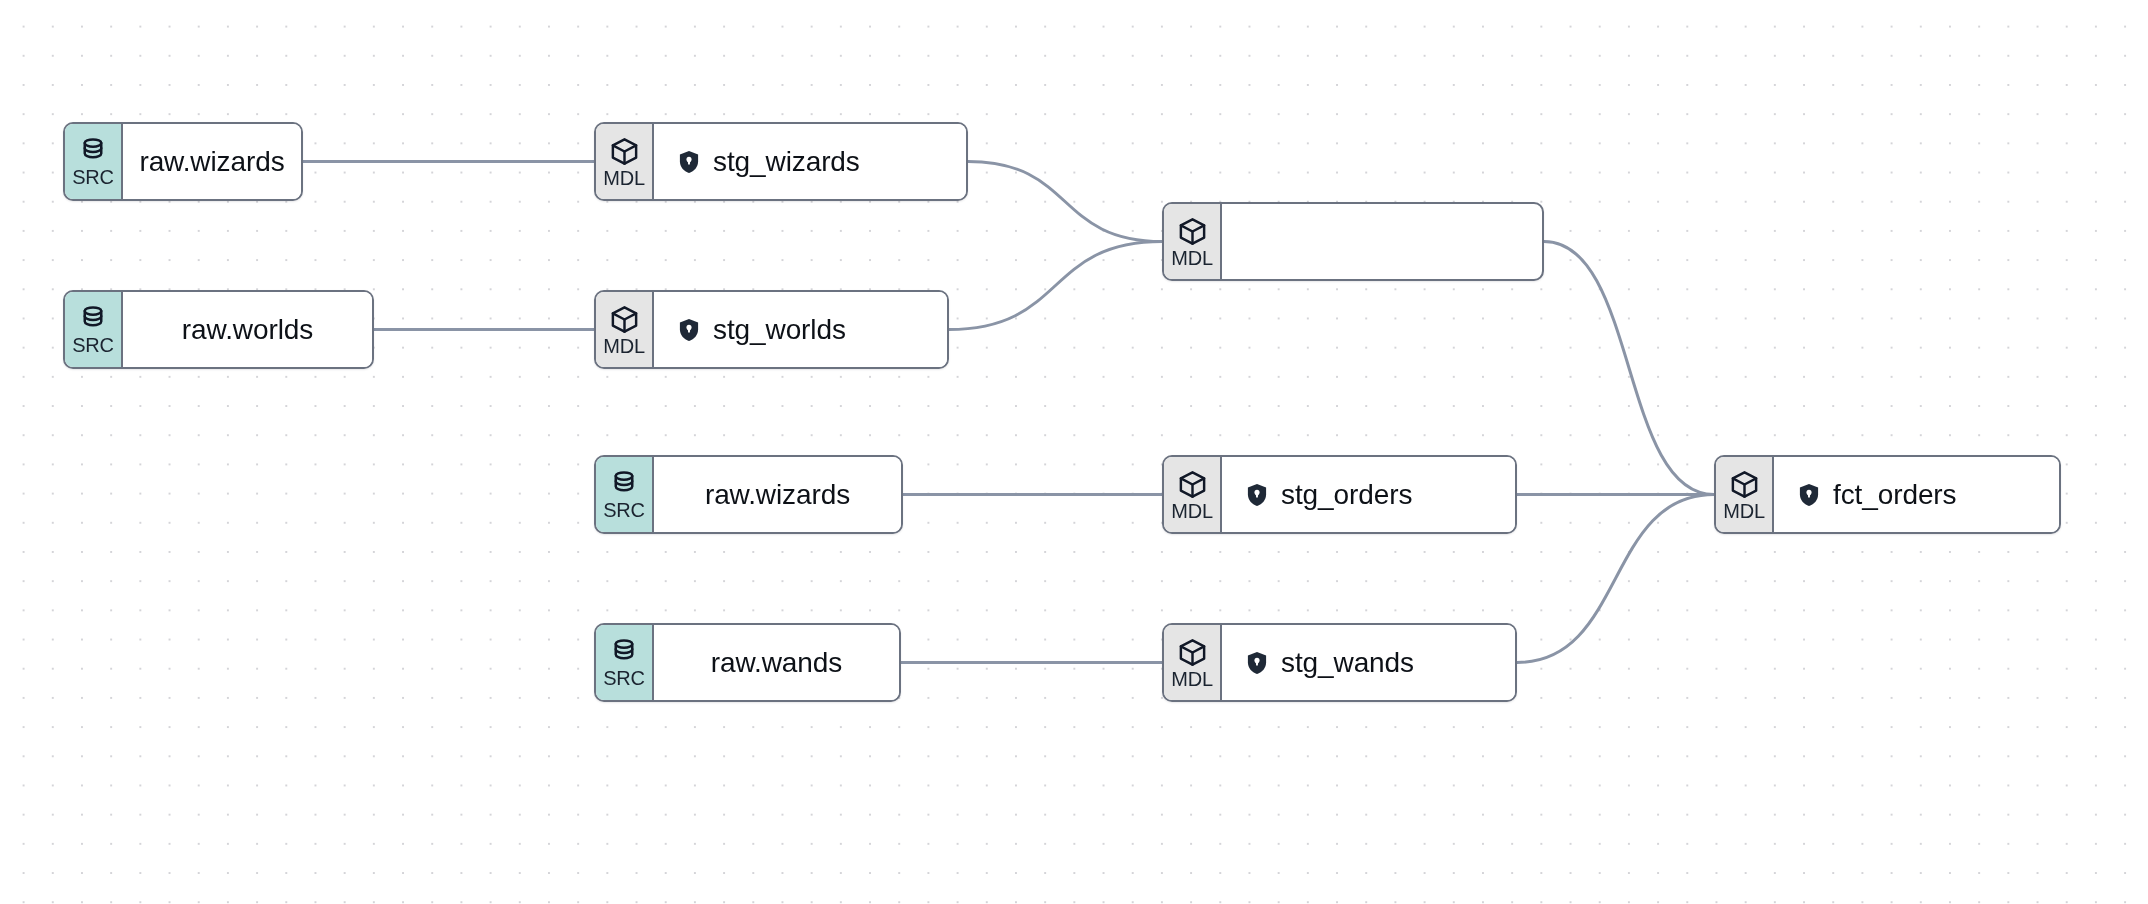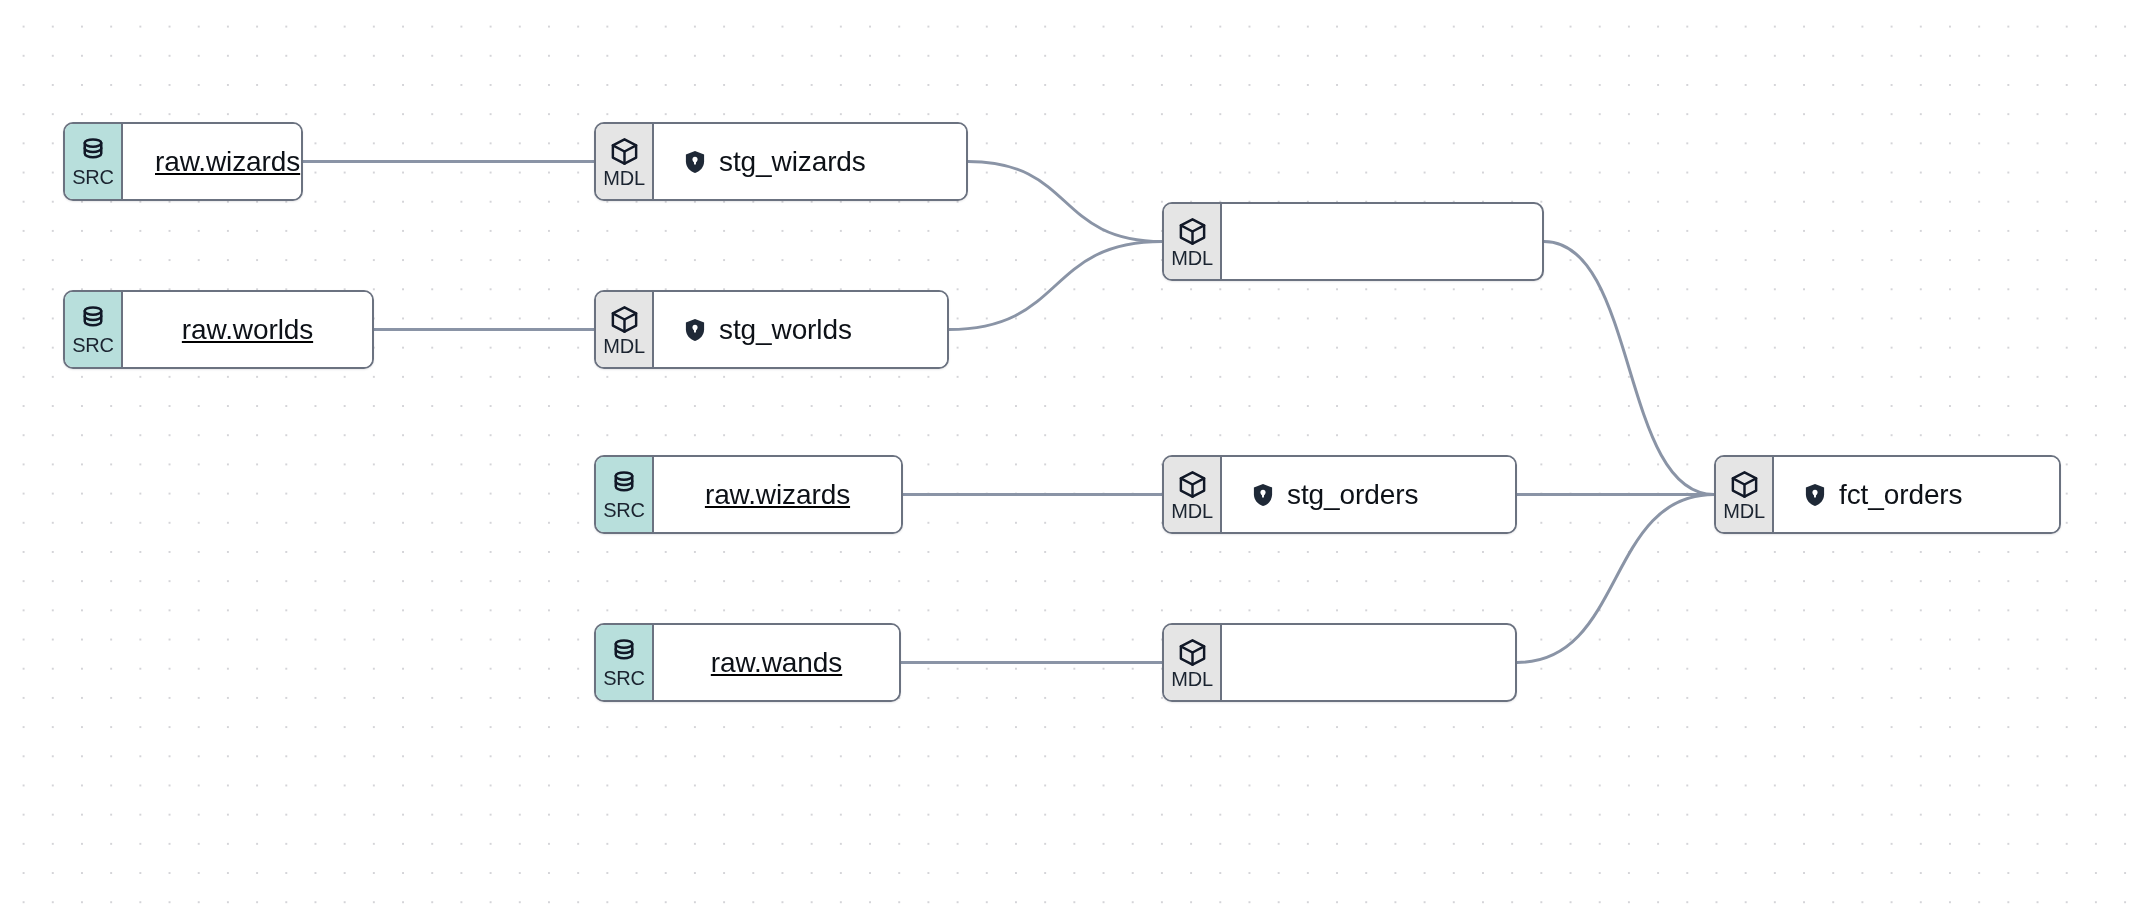--- a/index.html
+++ b/index.html
@@ -67,26 +67,26 @@
     color: #1b2430;
     letter-spacing: -0.2px;
     font-family: "Liberation Sans", sans-serif;
   }
 
   .node-body {
     flex: 1 1 auto;
     display: flex;
     align-items: center;
     gap: 11px;
-    padding: 0 28px;
+    padding: 0 22px;
     background: #ffffff;
     white-space: nowrap;
   }
 
-  .node-body.centered { justify-content: center; padding: 0 32px; text-decoration: underline; }
+  .node-body.centered { justify-content: center; padding: 0 16px; }
 
   .shield-icon { display: block; line-height: 0; flex: 0 0 auto; }
 
   .node-label {
     font-size: 28px;
     color: #0d1117;
     letter-spacing: -0.1px;
     font-family: "Liberation Sans", sans-serif;
   }
 </style>
@@ -230,20 +230,28 @@
   </div>
       <div class="node mdl" style="left: 1162px; top: 623px; width: 355px; height: 79px;">
     <div class="node-badge">
       <span class="badge-icon"><svg width="31" height="31" viewBox="0 0 24 24" fill="none" stroke="#111827" stroke-width="1.9" stroke-linecap="round" stroke-linejoin="round">
               <path d="M12 2.6 21 7.3v9.4L12 21.4 3 16.7V7.3z"></path>
               <path d="M3 7.3 12 12l9-4.7"></path>
               <path d="M12 12v9.4"></path>
             </svg></span>
       <span class="badge-text">MDL</span>
     </div>
+    <div class="node-body">
+      <span class="shield-icon"><svg width="26" height="26" viewBox="0 0 24 24">
+              <path d="M12 1.8 3.6 5v6.4c0 5.2 3.6 9.4 8.4 10.8 4.8-1.4 8.4-5.6 8.4-10.8V5z" fill="#1f2937"></path>
+              <circle cx="12" cy="9.6" r="2.35" fill="#ffffff"></circle>
+              <path d="M10.75 9.9h2.5l-.45 4.5h-1.6z" fill="#ffffff"></path>
+            </svg></span>
+      <span class="node-label">stg_wands</span>
+    </div>
   </div>
       <div class="node mdl" style="left: 1714px; top: 455px; width: 347px; height: 79px;">
     <div class="node-badge">
       <span class="badge-icon"><svg width="31" height="31" viewBox="0 0 24 24" fill="none" stroke="#111827" stroke-width="1.9" stroke-linecap="round" stroke-linejoin="round">
               <path d="M12 2.6 21 7.3v9.4L12 21.4 3 16.7V7.3z"></path>
               <path d="M3 7.3 12 12l9-4.7"></path>
               <path d="M12 12v9.4"></path>
             </svg></span>
       <span class="badge-text">MDL</span>
     </div>

